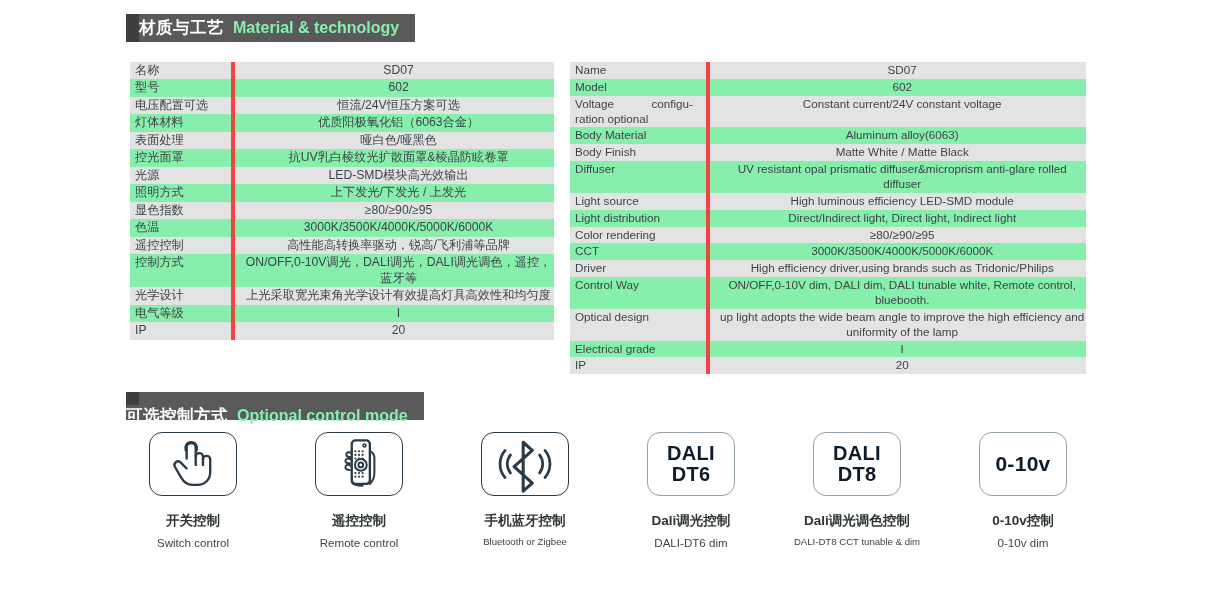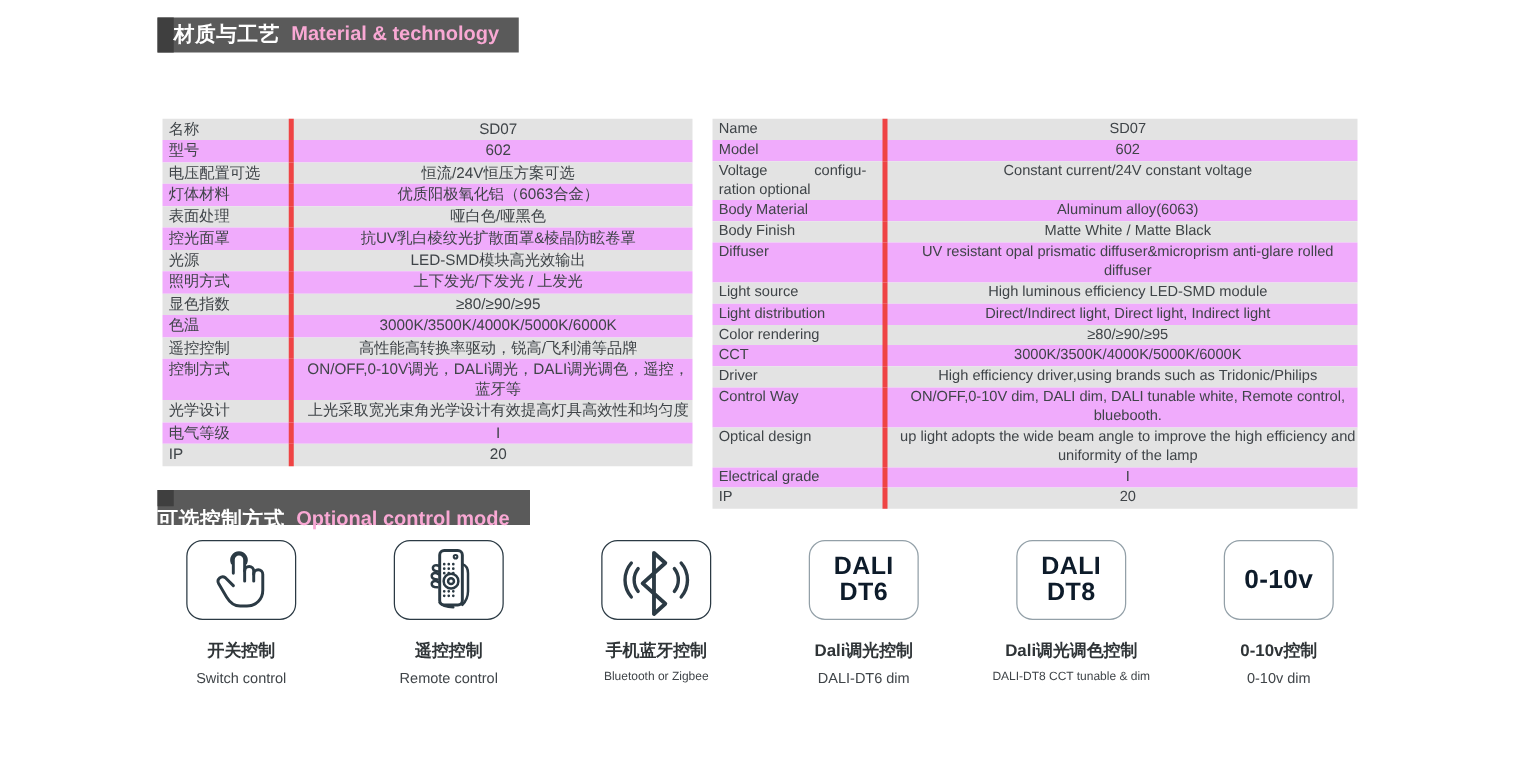--- a/index.html
+++ b/index.html
@@ -35,54 +35,53 @@
     padding: 0 16px 0 0;
     white-space: nowrap;
   }
   .section-header .title-cn {
     color: #ffffff;
     font-size: 16.5px;
     font-weight: bold;
     letter-spacing: .5px;
   }
   .section-header .title-en {
-    color: #f9a8d4;
+    color: #86efac;
     font-size: 16px;
     font-weight: bold;
     margin-left: 9px;
   }
 
   #header-material { left: 126px; top: 14px; }
   #header-control  { left: 126px; top: 392px; flex-direction: column; }
 
   
   .spec-table {
     position: absolute;
     border-collapse: collapse;
     font-size: 11.7px;
     line-height: 1.27;
     color: #3f4448;
-    margin-top: 33px;
   }
   .spec-table td {
     padding: 1px 0 1px 0;
     vertical-align: top;
   }
   .spec-table td.k {
     padding-left: 5px;
     padding-right: 6px;
     white-space: normal;
   }
   .spec-table td.v {
     padding-left: 8px;
     border-left: 4px solid #ef4444;
     text-align: center;
   }
   .spec-table tr.alt td { background: #e3e3e3; }
-  .spec-table tr.plain td { background: #f0abfc; }
+  .spec-table tr.plain td { background: #86efac; }
 
   #table-cn { left: 130px; top: 62px; width: 424px; }
   #table-cn td.k { width: 96px; }
   #table-cn td.v { width: 320px; }
   #table-cn .v, #table-cn .k { font-size: 12.2px; }
 
   #table-en { left: 570px; top: 62px; width: 516px; }
   #table-en td.k { width: 126px; }
   #table-en td.v { width: 382px; }
 

